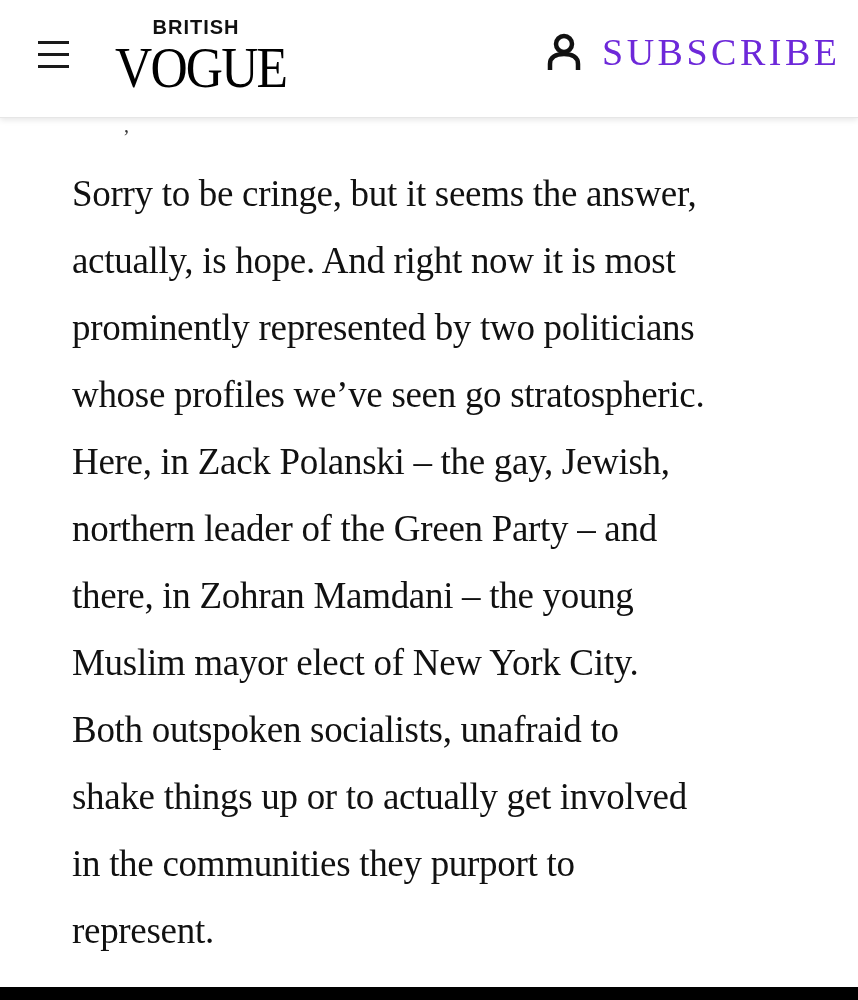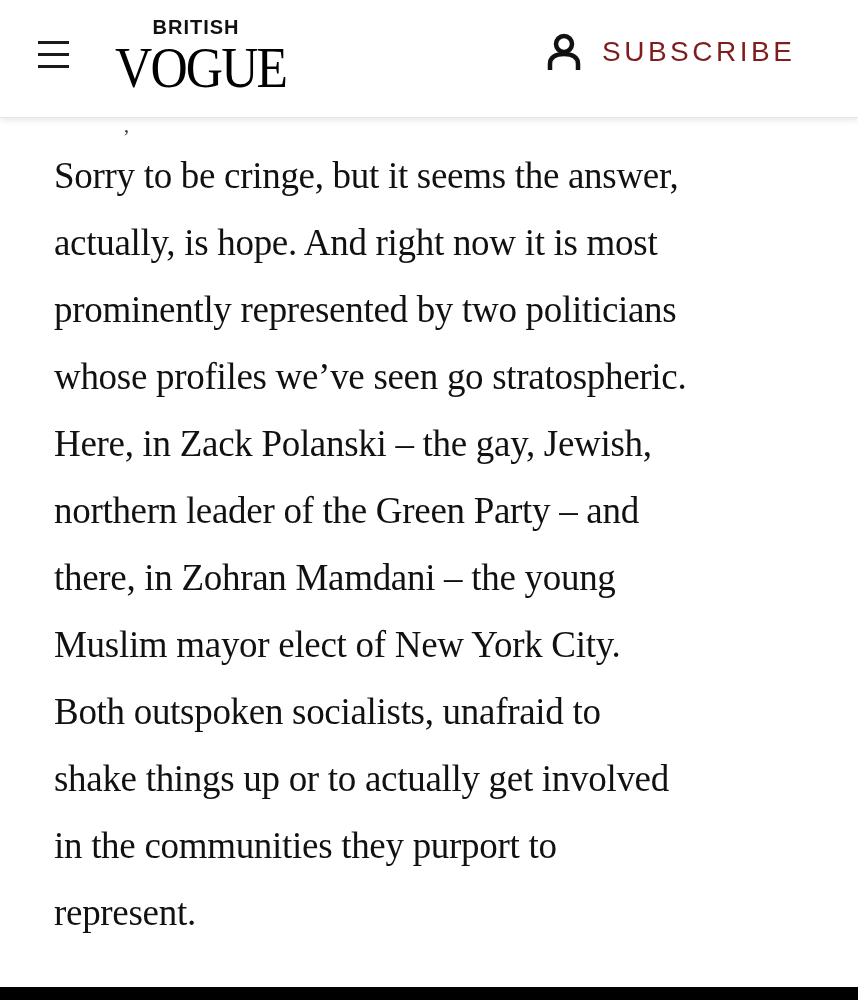--- a/index.html
+++ b/index.html
@@ -37,32 +37,32 @@
     font-size: 56px; line-height: 52px; letter-spacing: -2px;
     color: #000; display: block; transform: scaleX(0.92); transform-origin: center;
     margin-top: 2px;
   }
   .subscribe {
     position: absolute; left: 546px; top: 32px; height: 40px;
     display: flex; align-items: center; cursor: pointer;
   }
   .subscribe svg { width: 36px; height: 38px; margin-right: 20px; }
   .subscribe-label {
-    font-family: Liberation Sans, sans-serif;
-    font-size: 28px; letter-spacing: 3.5px; color: #7f1d1d;
+    font-family: Liberation Serif, serif;
+    font-size: 38px; letter-spacing: 3.5px; color: #6d28d9;
   }
   .cutoff {
     position: absolute; left: 124px; top: 114px;
     font-size: 20px; color: #333;
   }
   .article {
     position: absolute; left: 54px; top: 142px; width: 780px;
   }
   .article p {
-    margin: 0;
+    margin: 18px;
     font-family: "Liberation Serif", serif;
     font-size: 37px; line-height: 67px; color: #111;
     white-space: pre-line;
     letter-spacing: -0.3px;
   }
   .bottom-bar {
     position: absolute; left: 0; top: 987px; width: 858px; height: 13px; background: #000;
   }
 </style>
 </head>

